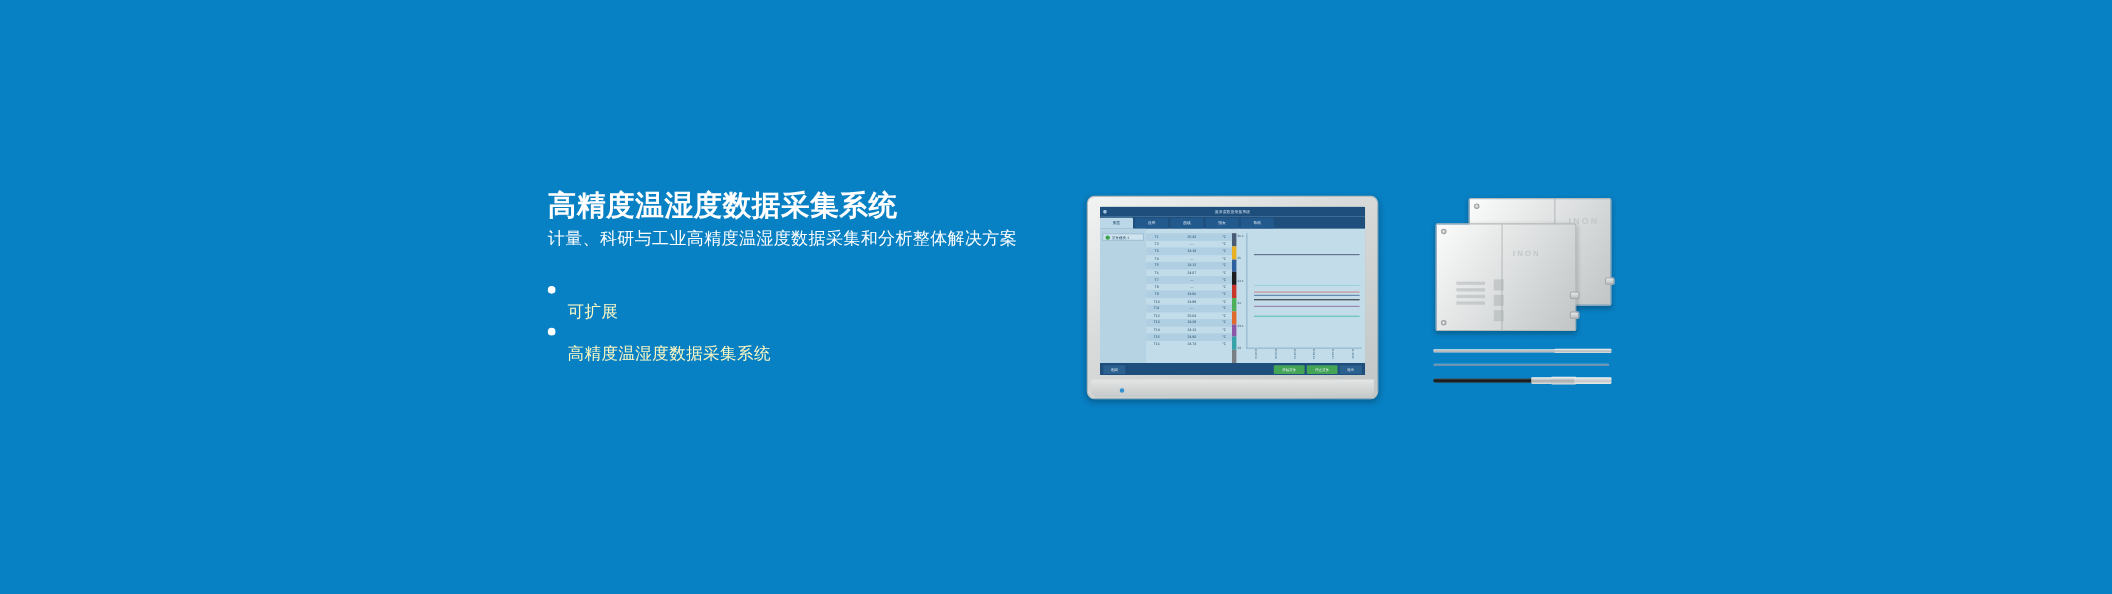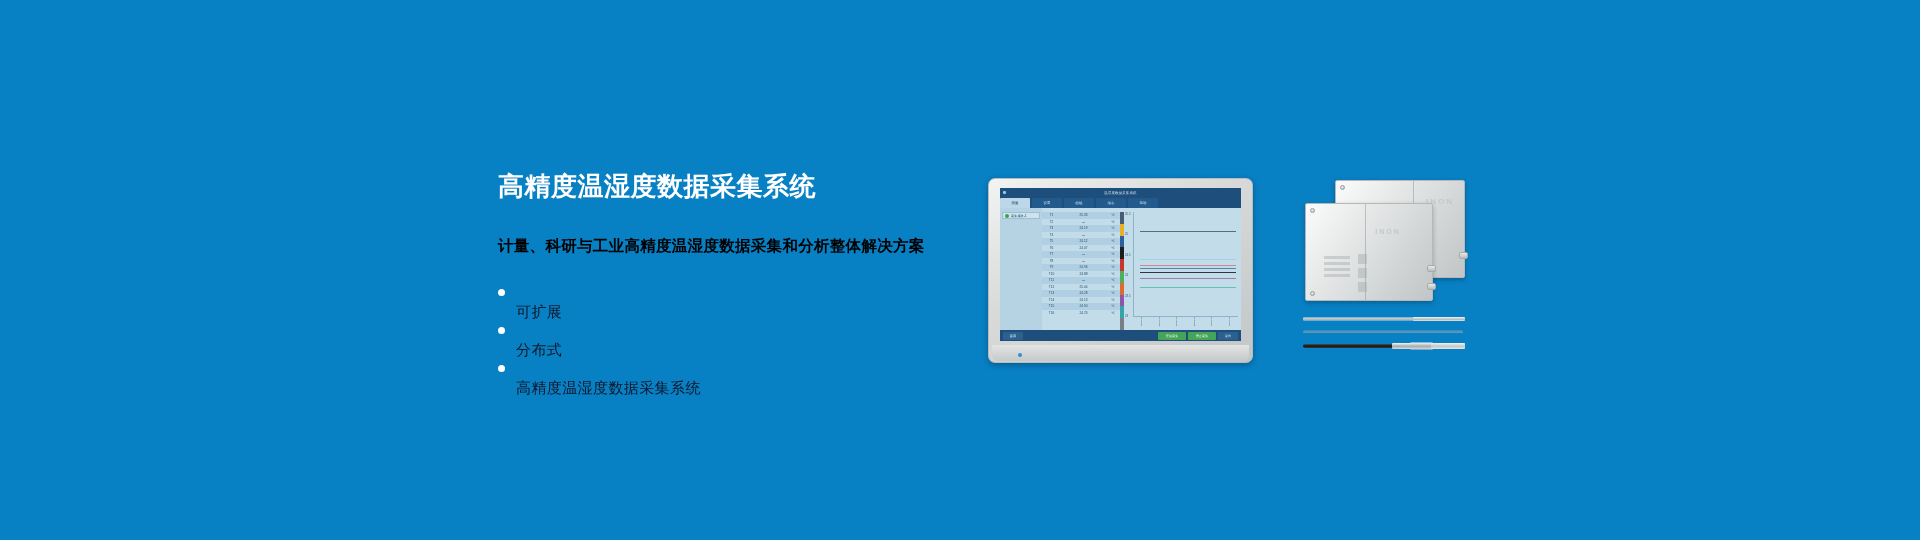--- a/index.html
+++ b/index.html
@@ -23,44 +23,44 @@
   }
   #headline {
     font-size: 26px;
     font-weight: bold;
     color: #ffffff;
     letter-spacing: 0.5px;
     line-height: 1.1;
     white-space: nowrap;
   }
   #subhead {
-    margin-top: 35px;
+    margin-top: 6px;
     font-size: 15.5px;
-    font-weight: bold;
-    color: #000000;
+    font-weight: normal;
+    color: #ffffff;
     letter-spacing: 0.3px;
     white-space: nowrap;
   }
   #bullets { margin-top: 22px; list-style: none; }
   .bullet {
     display: flex;
     align-items: center;
     height: 28px;
     margin-bottom: 10px;
   }
   .bullet-dot {
     width: 7px; height: 7px;
     border-radius: 50%;
     background: #ffffff;
     margin-right: 11px;
     flex: none;
   }
   .bullet-label {
     font-size: 15px;
-    color: #0f172a;
+    color: #fef9c3;
     letter-spacing: 0.4px;
     white-space: nowrap;
     margin-top: 40px;
   }
 
   
   #product-group { position: absolute; left: 0; top: 0; width: 1920px; height: 540px; }
 
   
   #monitor {
@@ -273,24 +273,20 @@
 
 <div id="banner">
 
   <div id="copy">
     <h1 id="headline">高精度温湿度数据采集系统</h1>
     <p id="subhead">计量、科研与工业高精度温湿度数据采集和分析整体解决方案</p>
     <ul id="bullets">
       <li class="bullet">
         <span class="bullet-dot"></span>
         <span class="bullet-label">可扩展</span>
-      </li>
-      <li class="bullet">
-        <span class="bullet-dot"></span>
-        <span class="bullet-label">分布式</span>
       </li>
       <li class="bullet">
         <span class="bullet-dot"></span>
         <span class="bullet-label">高精度温湿度数据采集系统</span>
       </li>
     </ul>
   </div>
 
   <div id="product-group">
 

